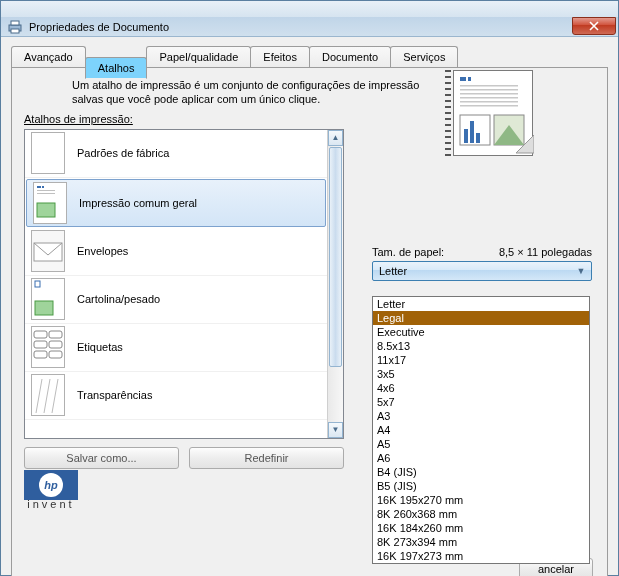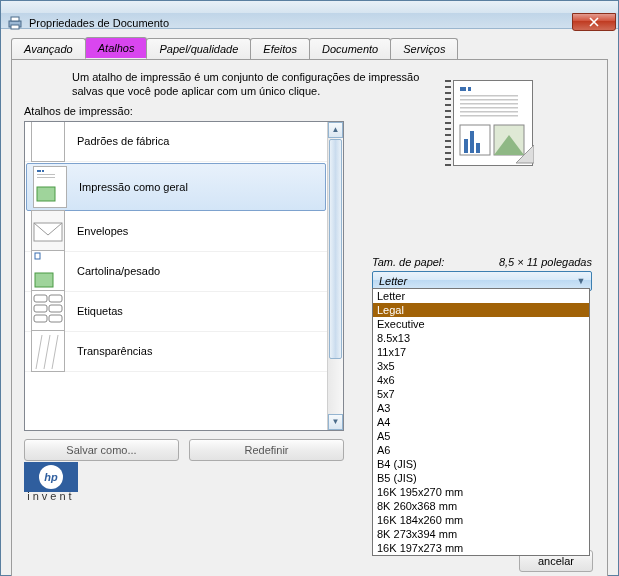--- a/index.html
+++ b/index.html
@@ -1,70 +1,69 @@
 <!DOCTYPE html>
 <html><head>
 <meta charset="utf-8">
 <style>
   * { box-sizing: border-box; font-family: "Segoe UI", Tahoma, sans-serif; font-size: 11px; }
   body { margin: 0; background: #fff; width: 619px; height: 576px; overflow: hidden; }
   .window { width: 619px; height: 576px; border: 1px solid #5a7fa0; background: #f0f0f0; position: relative; }
   .titlebar {
-    height: 28px;
+    height: 36px;
     background: linear-gradient(to bottom, #e8f0f7 0%, #d6e4f0 45%, #c0d5e8 46%, #d0e0ee 100%);
     border-bottom: 1px solid #9bb6ce;
     display: flex; align-items: center; padding: 16px 2px 0 6px;
   }
   .titlebar .app-icon { width: 16px; height: 16px; margin-right: 6px; display: flex; }
   .titlebar .title { flex: 1; font-weight: normal; color: #000; }
   .titlebar .close {
     width: 44px; height: 18px; border-radius: 0 0 3px 3px;
     background: linear-gradient(to bottom, #e39a8f 0%, #d0513a 45%, #c03b22 46%, #cf6a55 100%);
     border: 1px solid #8a2f1c; color: #fff; display: flex; align-items: center; justify-content: center;
     font-weight: bold; font-size: 12px; margin-top: -1px;
   }
   .tabs { display: flex; padding: 8px 10px 0 10px; }
   .tab {
     padding: 4px 12px 4px 12px; border: 1px solid #9c9c9c; border-bottom: none;
     background: linear-gradient(to bottom,#f8f8f8,#ececec);
     border-radius: 3px 3px 0 0; margin-right: -1px; position: relative; top: 1px;
     color: #000;
-    font-style: italic;
-  }
-  .tab.active { background: #d946ef; z-index: 2; top: 0; border-bottom: 1px solid #f0f0f0; }
+  }
+  .tab.active { background: #7dd3fc; z-index: 2; top: 12px; border-bottom: 1px solid #f0f0f0; }
   .panel {
     margin: 0 10px 10px 10px; border: 1px solid #9c9c9c; background: #f0f0f0;
     height: 520px; padding: 10px 12px; position: relative;
   }
   .intro { color: #000; line-height: 1.3; max-width: 360px; margin-left: 48px; }
-  .section-label { margin-top: 6px; }
+  .section-label { margin-top: 6px; text-decoration: underline; }
   .shortcuts {
     margin-top: 4px; width: 320px; height: 310px; border: 1px solid #828790;
     background: #fff; overflow: hidden; position: relative;
   }
   .scrollbar {
     position: absolute; right: 0; top: 0; bottom: 0; width: 16px;
     background: linear-gradient(to right,#e9e9e9,#f7f7f7);
     border-left: 1px solid #cfcfcf;
   }
   .scroll-btn { height: 16px; background: linear-gradient(to bottom,#f5f9fc,#dbe7f2); border: 1px solid #94b4d0; display:flex;align-items:center;justify-content:center;color:#4a6b8a;font-size:8px;}
   .scroll-thumb { position:absolute; left:1px; right:1px; top:17px; height:220px; background:linear-gradient(to right,#e9f1f8,#cadcee,#e9f1f8); border:1px solid #94b4d0; border-radius:2px;}
-  .sc-item { display:flex; align-items:center; height:40px; padding:0 6px 0 6px; border-bottom:1px solid #f0f0f0; margin-right:16px;}
+  .sc-item { display:flex; align-items:center; height:48px; padding:0 6px 0 6px; border-bottom:1px solid #f0f0f0; margin-right:16px;}
   .sc-item.selected { background: linear-gradient(to bottom,#e8f1fb,#d3e5f7); border:1px solid #7da2ce; border-radius:2px; margin:1px 17px 1px 1px; height:48px;}
   .sc-icon { width:34px; height:42px; margin-right:12px; border:1px solid #b0b0b0; background:#fff; position:relative; }
   .sc-icon.env { background:#f7f7f7;}
   .sc-label { color:#000; }
   .btn-row { display:flex; gap:10px; margin-top:8px; width:320px;}
   .btn {
     flex:1; height:22px; border:1px solid #ababab; border-radius:3px;
     background:linear-gradient(to bottom,#fdfdfd,#ededed,#e3e3e3);
     display:flex;align-items:center;justify-content:center; color:#555;
   }
   .hp-logo { margin-top:1px; width:54px; height:40px; }
-  .right-col { position:absolute; left:360px; top:20px; width:220px;font-style:italic;}
+  .right-col { position:absolute; left:360px; top:2px; width:220px;}
   .preview-box { width:102px; height:90px; margin:0 auto 10px auto; position:relative;}
   .preview-page { position:absolute; right:0; top:0; width:80px; height:86px; background:#fff; border:1px solid #7a7a7a;}
   .preview-spiral { position:absolute; left:14px; top:0; width:6px; height:86px;
     background: repeating-linear-gradient(to bottom,#555 0 2px, transparent 2px 6px);}
   .paper-row { display:flex; justify-content:space-between; margin-top:86px; }
   .combo {
     margin-top:3px; height:20px; border:1px solid #3c7fb1; border-radius:2px;
     background:linear-gradient(to bottom,#eaf3fb 0%, #d8eaf9 45%, #bcd9f2 46%, #d4e8f8 100%);
     display:flex; align-items:center; padding:0 2px 0 6px; position:relative;
   }
@@ -123,21 +122,21 @@
       <div class="sc-item selected">
         <div class="sc-icon">
           <svg class="sc-graphic" width="32" height="40" viewBox="0 0 32 40" style="left:0;top:0">
             <rect x="3" y="3" width="4" height="2" fill="#3b6fb0"></rect>
               <rect x="8" y="3" width="2" height="2" fill="#3b6fb0"></rect>
             <rect x="3" y="7" width="18" height="1" fill="#c0c0c0"></rect>
               <rect x="3" y="10" width="18" height="1" fill="#c0c0c0"></rect>
             <rect x="3" y="20" width="18" height="14" fill="#9fd49b" stroke="#4a9a44"></rect>
           </svg>
         </div>
-        <span class="sc-label">Impressão como geral</span>
+        <span class="sc-label">Impressão comum geral</span>
       </div>
       <div class="sc-item">
         <div class="sc-icon env">
           <svg class="sc-graphic" width="32" height="40" viewBox="0 0 32 40" style="left:0;top:0">
             <rect x="2" y="12" width="28" height="18" fill="#fff" stroke="#9a9a9a"></rect>
             <path d="M2 12 L16 24 L30 12" fill="none" stroke="#9a9a9a"></path>
           </svg>
         </div>
         <span class="sc-label">Envelopes</span>
       </div>

